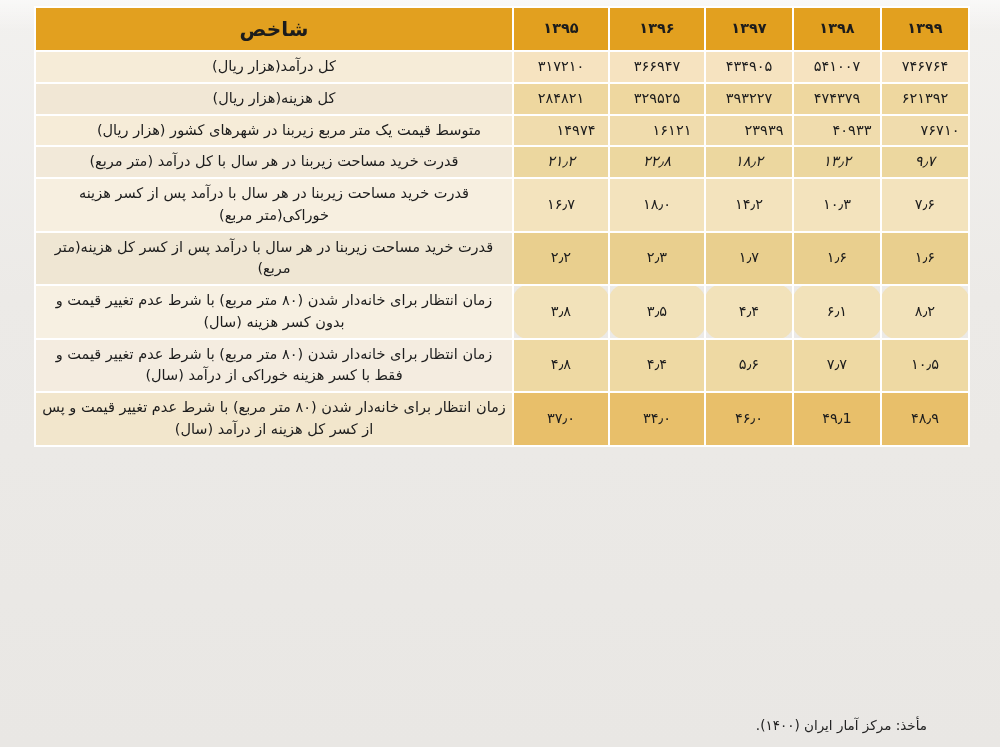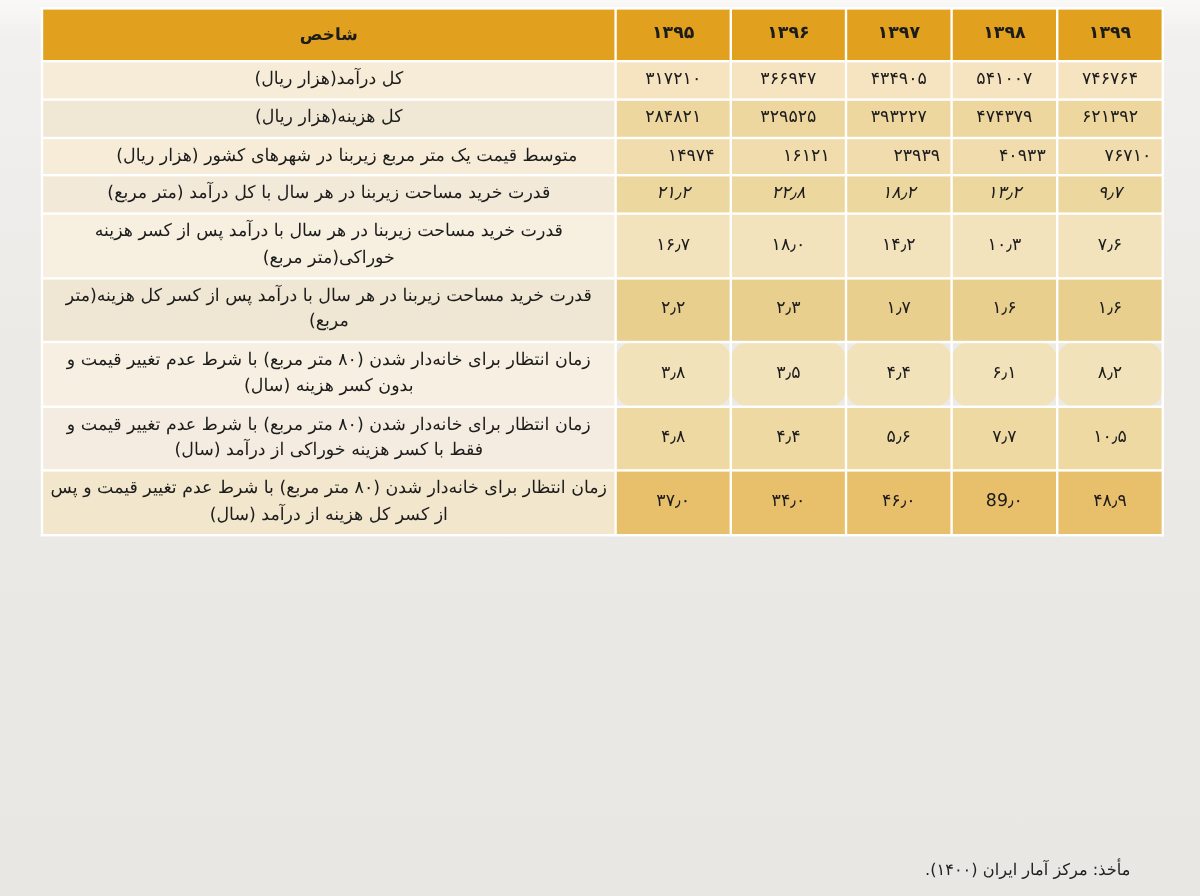--- a/index.html
+++ b/index.html
@@ -53,21 +53,21 @@
   }
   .head-row td {
     background: #e2a01f;
     color: #1b1b1b;
     font-weight: bold;
     font-size: 16px;
     padding: 10px 6px;
     height: 34px;
   }
   .head-row td.label-head {
-    font-size: 14px;
+    font-size: 20px;
   }
   td.label {
     text-align: center;
     font-size: 14px;
     padding: 6px 10px;
     line-height: 1.7;
   }
   
   tr.band-a td { background: #f6ecd8; }
   tr.band-a td.val { background: #f6e3c0; }
@@ -83,21 +83,21 @@
   tr.band-f td.val { background: #e9cf8e; }
   tr.band-g td { background: #f7f0e2; }
   tr.band-g td.val { background: #f2e2ba; border-radius: 15px; }
   tr.band-h td { background: #f4ece0; }
   tr.band-h td.val { background: #eed9a3; }
   tr.band-i td { background: #f2e6cc; }
   tr.band-i td.val { background: #e8bf6a; }
 
   .source {
     position: absolute;
-    right: 58px;
+    right: 73px;
     bottom: 14px;
     font-size: 13.5px;
     color: #222;
     direction: rtl;
   }
   
   .glare {
     position: absolute;
     top: 0; left: 0; right: 0; height: 30px;
     background: linear-gradient(180deg, rgba(255,255,255,0.55), rgba(255,255,255,0));
@@ -205,21 +205,21 @@
           <td class="val">۱۰٫۵</td>
           <td class="val">۷٫۷</td>
           <td class="val">۵٫۶</td>
           <td class="val">۴٫۴</td>
           <td class="val">۴٫۸</td>
           <td class="label">زمان انتظار برای خانه‌دار شدن (۸۰ متر مربع) با شرط عدم تغییر قیمت و فقط با کسر هزینه خوراکی از درآمد (سال)</td>
         </tr>
 
         <tr class="band-i">
           <td class="val">۴۸٫۹</td>
-          <td class="val">89٫۰</td>
+          <td class="val">۴۹٫1</td>
           <td class="val">۴۶٫۰</td>
           <td class="val">۳۴٫۰</td>
           <td class="val">۳۷٫۰</td>
           <td class="label">زمان انتظار برای خانه‌دار شدن (۸۰ متر مربع) با شرط عدم تغییر قیمت و پس از کسر کل هزینه از درآمد (سال)</td>
         </tr>
       </tbody>
     </table>
   </div>
 
   <div class="source">مأخذ: مرکز آمار ایران (۱۴۰۰).</div>

